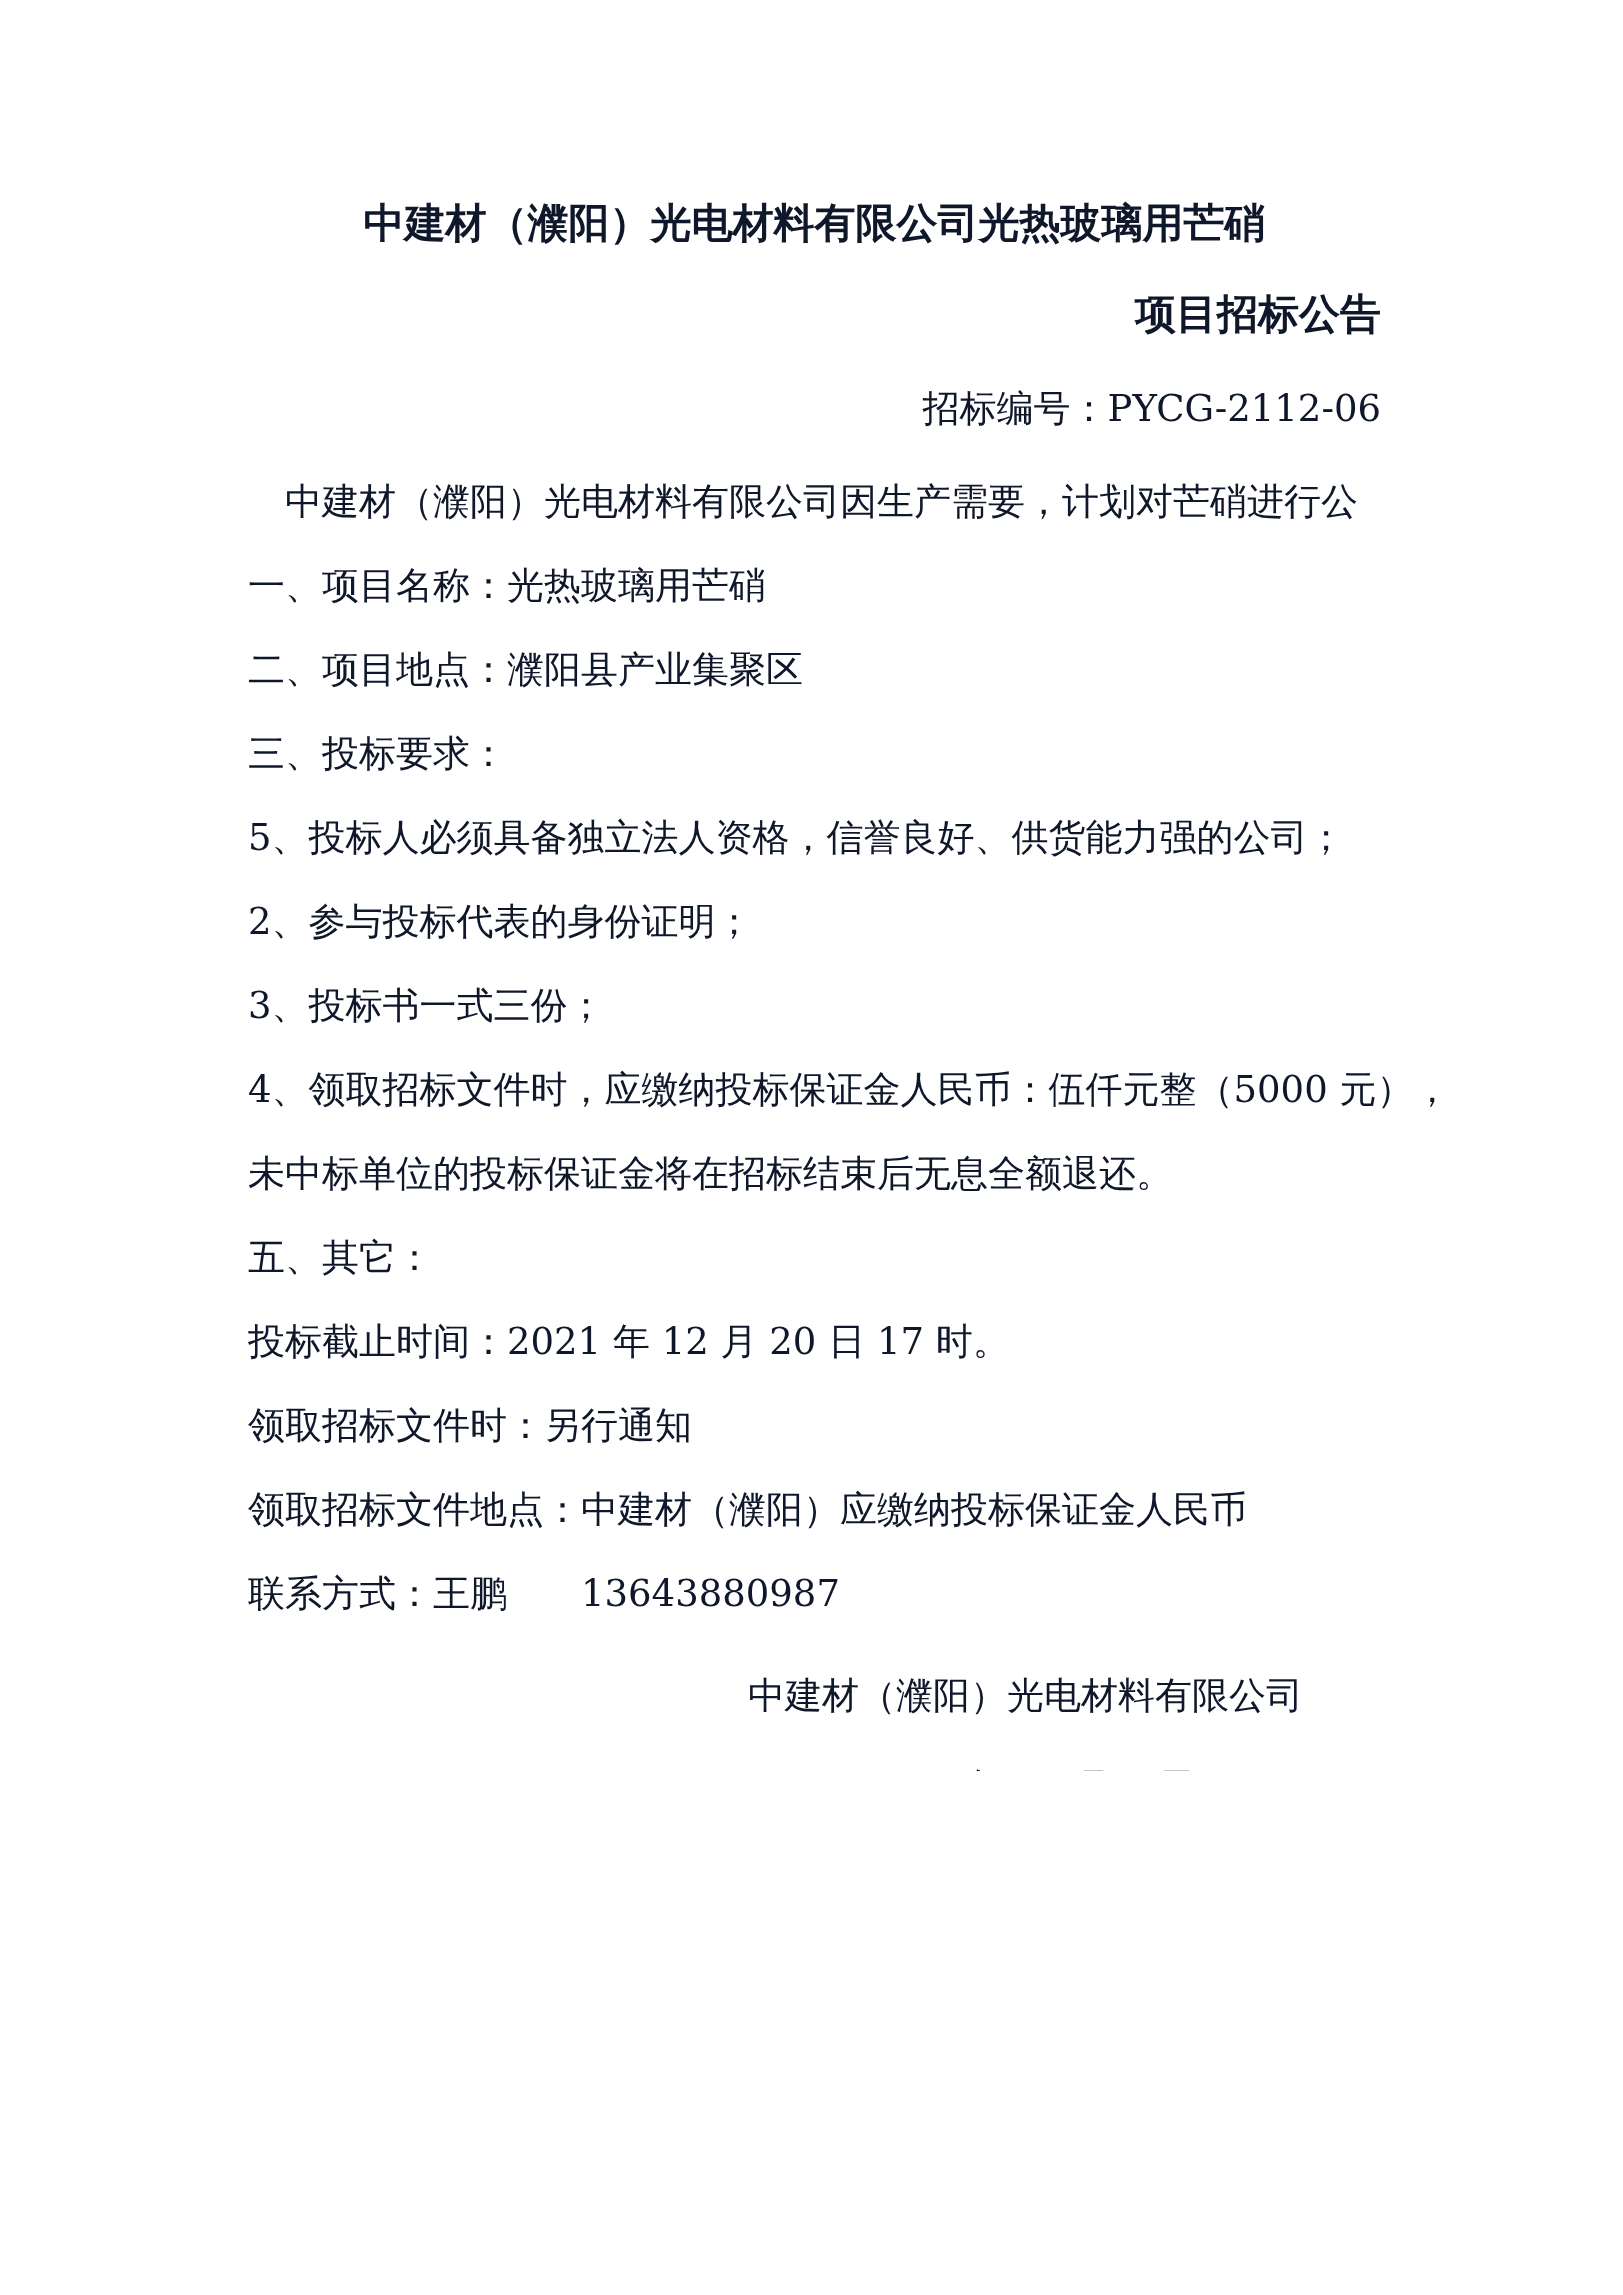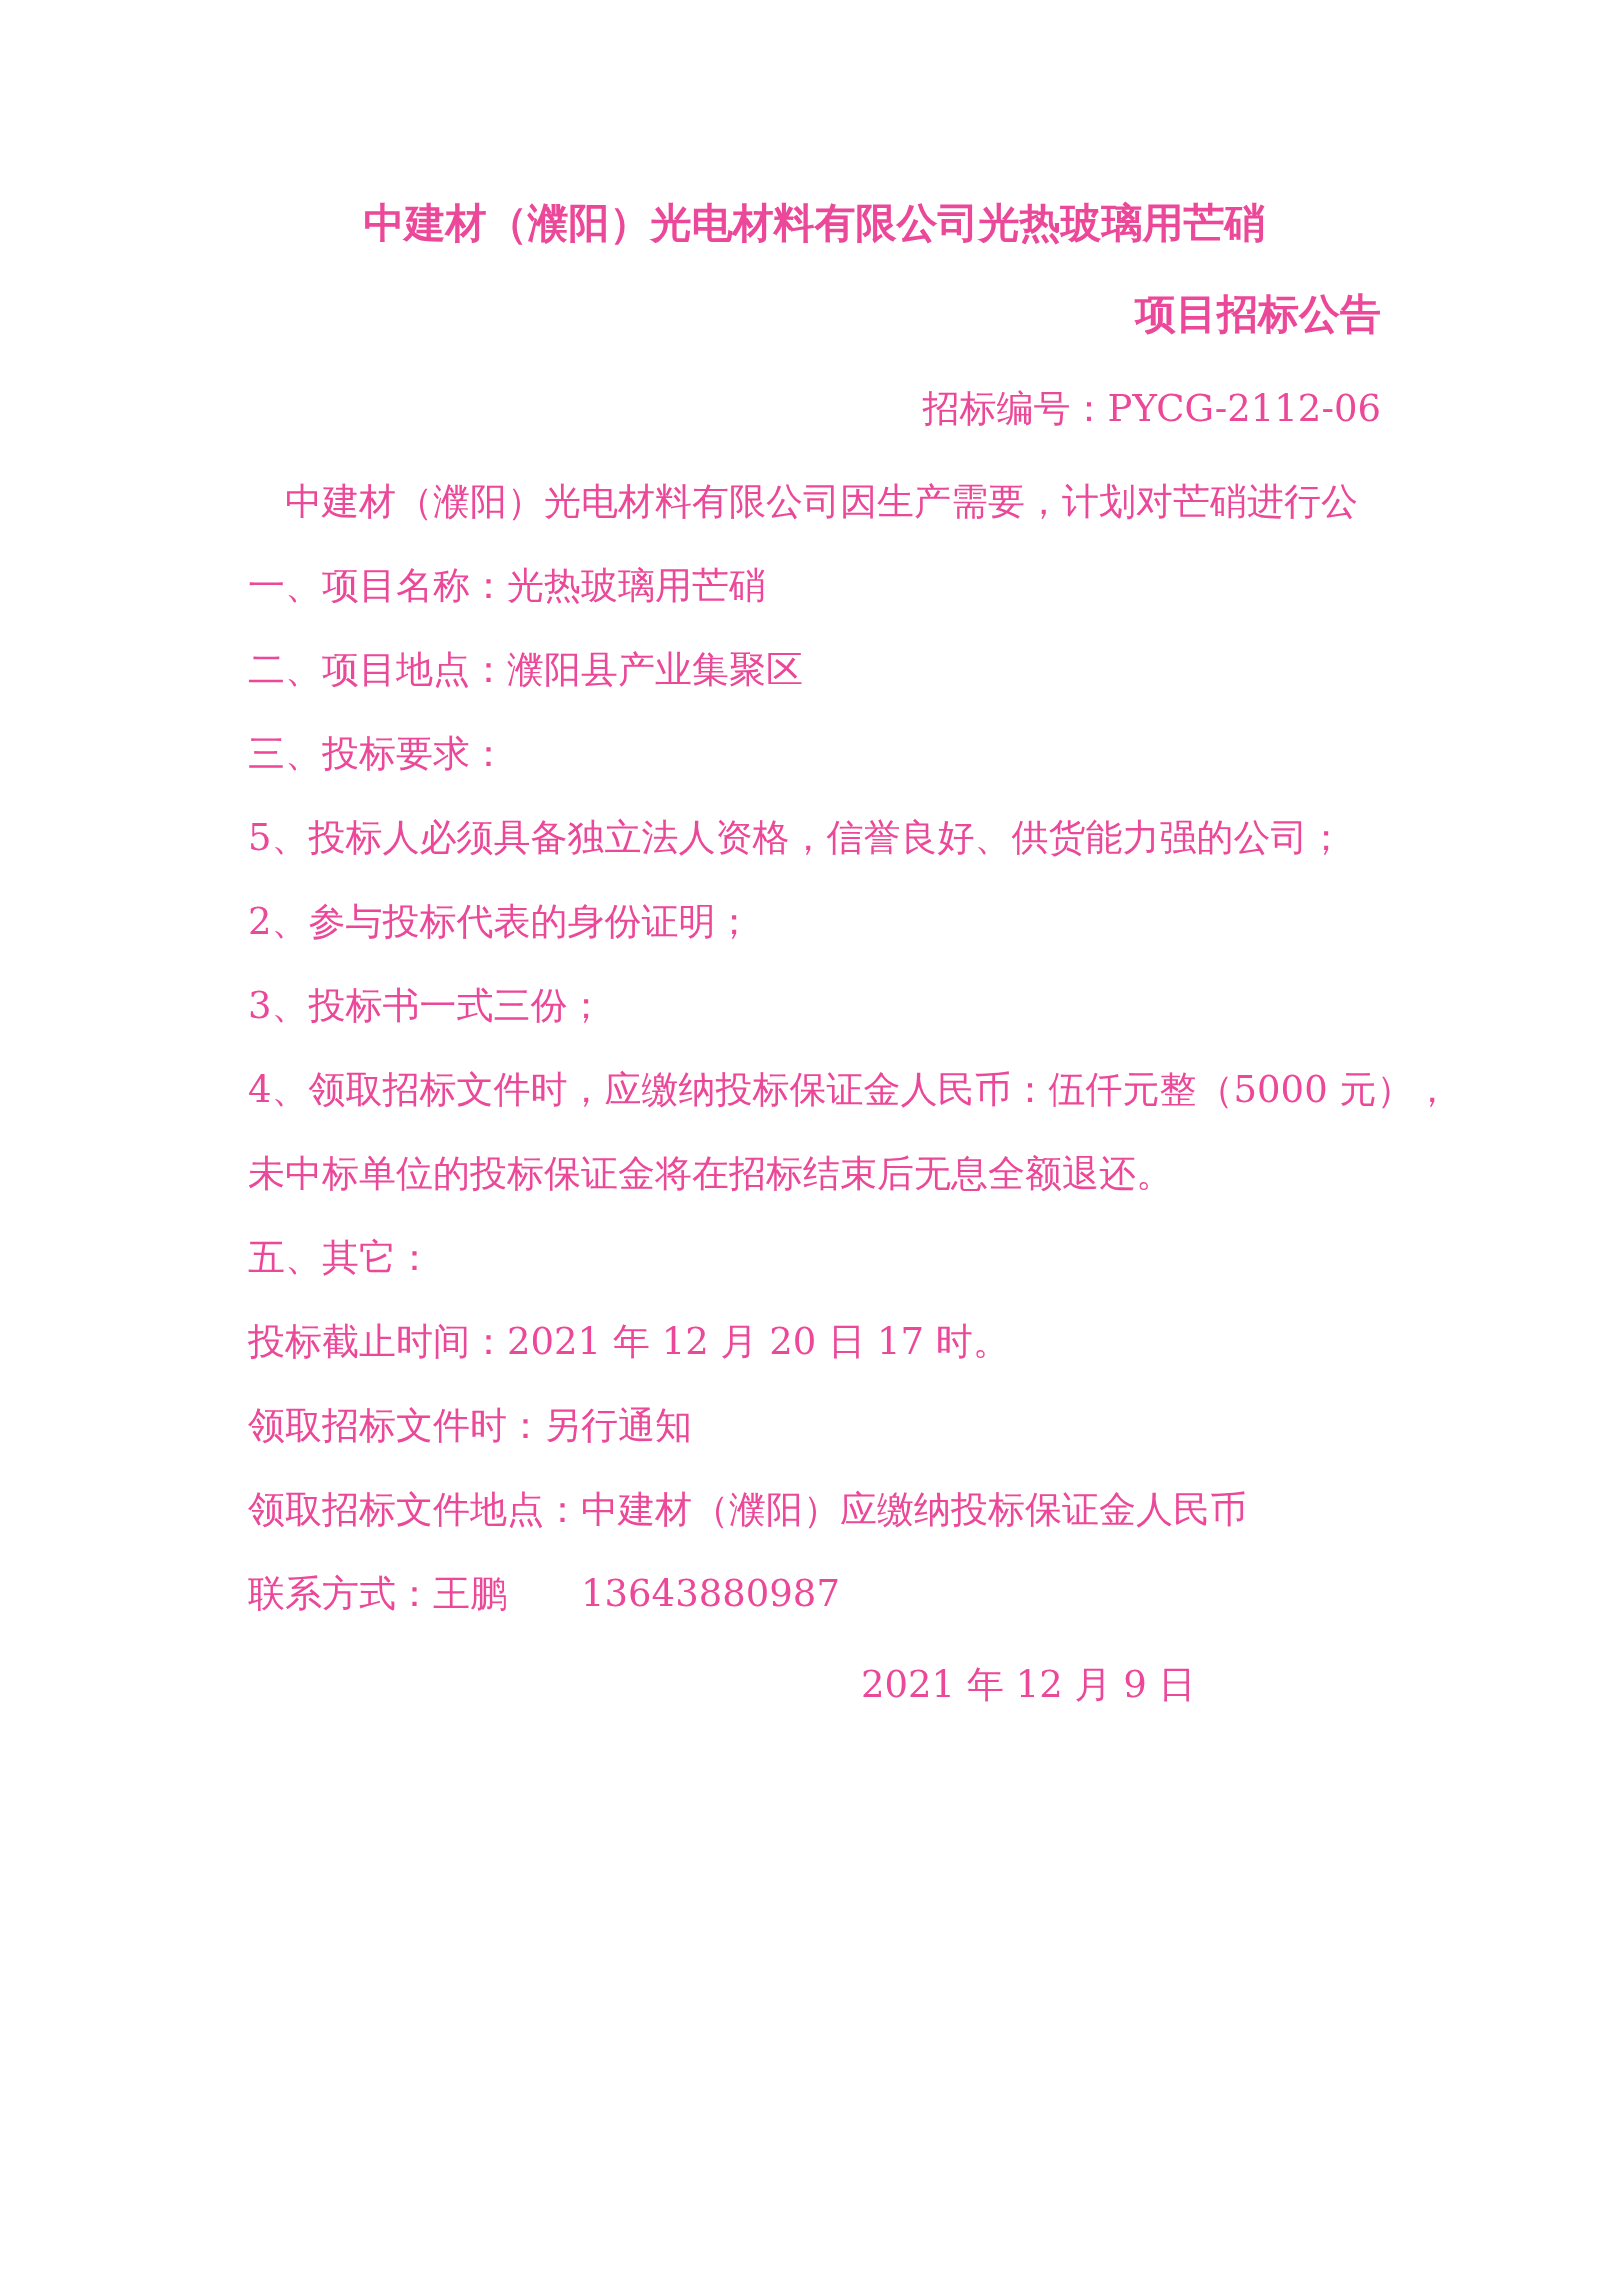--- a/index.html
+++ b/index.html
@@ -1,21 +1,21 @@
 <!DOCTYPE html>
 <html style="font-size:14px"><head>
 <meta charset="utf-8">
 <style>
   html,body{margin:0;padding:0;background:#ffffff;}
   .page{
     position:relative;
     width:1623px;
     height:1771px;
     background:#ffffff;
-    color:#ec4899;
+    color:#0f172a;
     font-family:"DejaVu Serif",serif;
     overflow:hidden;
   }
   .content{
     position:absolute;
     left:248px;
     top:181px;
     width:1133px;
   }
   .line{
@@ -71,18 +71,19 @@
     <div class="line">五、其它：</div>
 
     <div class="line">投标截止时间：2021 年 12 月 20 日 17 时。</div>
 
     <div class="line">领取招标文件时：另行通知</div>
 
     <div class="line">领取招标文件地点：中建材（濮阳）应缴纳投标保证金人民币</div>
 
     <div class="line">联系方式：王鹏　　13643880987</div>
 
+    <div class="line sig-company">中建材（濮阳）光电材料有限公司</div>
 
     <div class="line sig-date">2021 年 12 月 9 日</div>
 
   </div>
 </div>
 
 
 </body></html>

